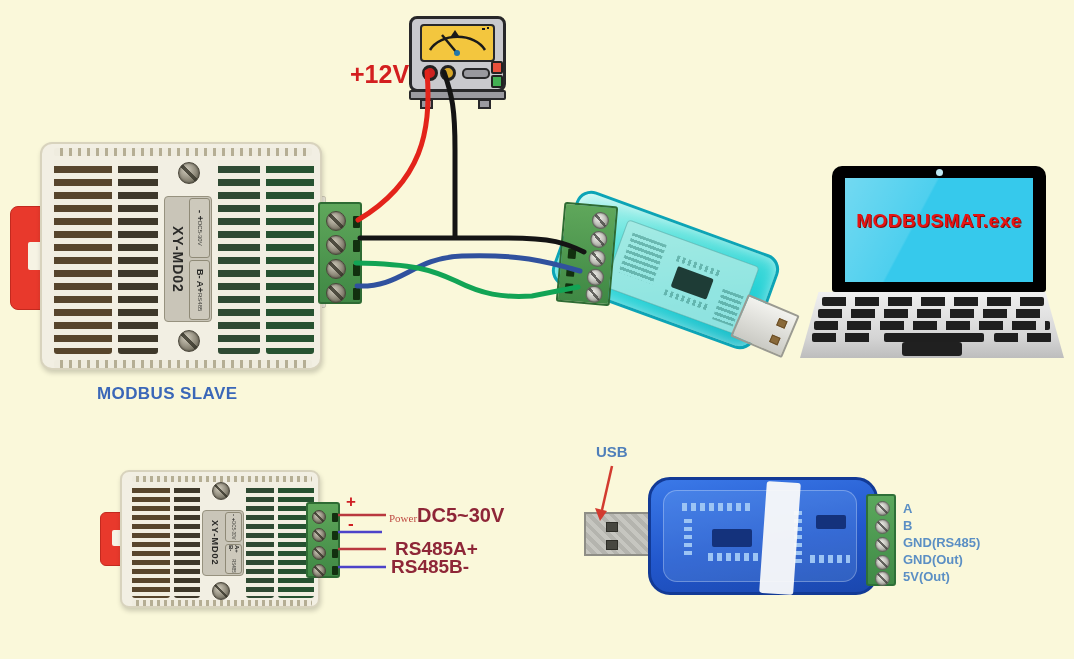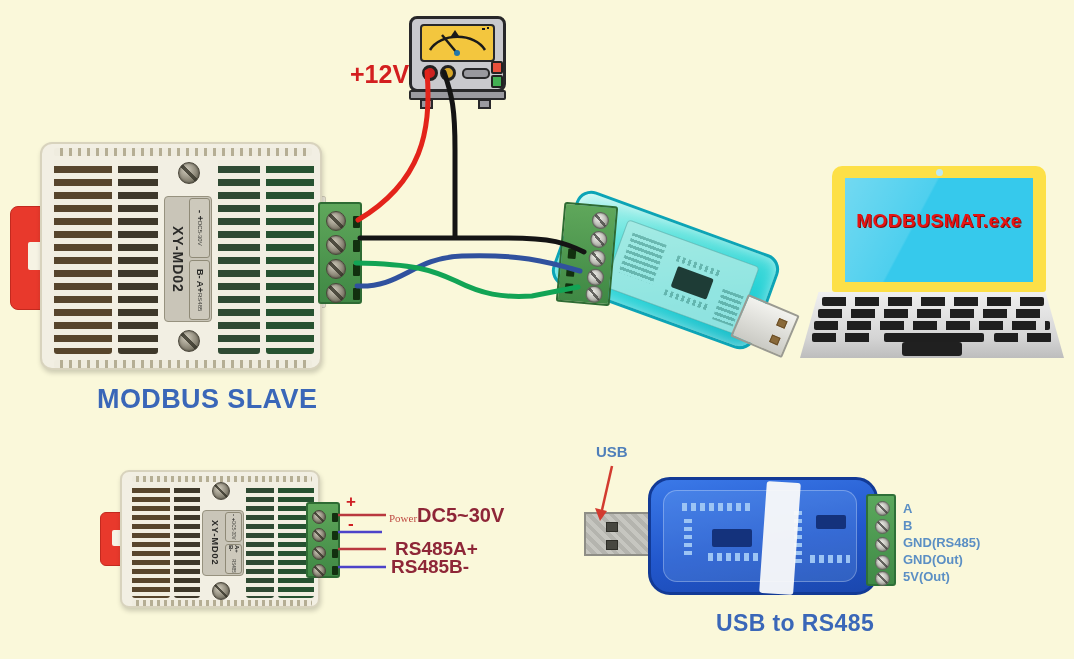--- a/index.html
+++ b/index.html
@@ -1,21 +1,21 @@
 <!DOCTYPE html>
 <html><head>
 <meta charset="utf-8">
 <style>
   html,body{margin:0;padding:0;}
   #canvas{position:relative;width:1074px;height:659px;background:#FAF8DA;overflow:hidden;
           font-family:"Liberation Sans",sans-serif;}
   .abs{position:absolute;box-sizing:border-box;}
 
   
-  .caption{font-weight:800;font-size:27px;color:#3A67B8;letter-spacing:.4px;}
+  .caption{font-weight:800;font-size:17px;color:#3A67B8;letter-spacing:.4px;}
   .caption.big{font-size:23px;}
 
   
   .psu-body{background:#C9C9CD;border:3px solid #28282A;border-radius:8px;}
   .psu-meter{background:#F3C63E;border:2px solid #28282A;border-radius:4px;}
   .psu-term{border-radius:50%;border:3px solid #222;}
   .psu-slot{background:#98989E;border:2px solid #28282A;border-radius:5px;}
   .psu-btn{border:2px solid #222;border-radius:2px;}
   .psu-strip{background:#9A9AA0;border:2px solid #28282A;border-radius:2px;}
   .psu-foot{background:#9A9AA0;border:2px solid #28282A;}
@@ -52,21 +52,21 @@
   .cyan-case{background:linear-gradient(155deg,#C2F6F0 0%,#63E4DE 30%,#27D2D6 65%,#10B8C6 100%);
              border:3px solid #0CA4B6;border-radius:16px;box-shadow:inset 0 0 14px rgba(255,255,255,.55);}
   .cyan-pcb{background:rgba(175,235,228,.78);border:1px solid rgba(20,120,120,.35);border-radius:4px;}
   .pcb-ic{background:#1E3C36;border-radius:2px;}
   .pcb-pads-h{background:repeating-linear-gradient(90deg,rgba(30,110,100,.4) 0 3px,transparent 3px 6px);}
   .pcb-pads-v{background:repeating-linear-gradient(180deg,rgba(30,110,100,.4) 0 3px,transparent 3px 6px);}
   .usb-plug{background:linear-gradient(180deg,#F2F2EE,#CACAC4);border:2px solid #9A9A92;border-radius:2px;}
   .usb-contact{background:#8A6A3A;border:1px solid #6A4E26;}
 
   
-  .lap-bezel{background:#fde047;border-radius:10px 10px 3px 3px;}
+  .lap-bezel{background:#000000;border-radius:10px 10px 3px 3px;}
   .lap-cam{background:#BFE8F2;border-radius:50%;}
   .lap-screen{background:#36C9EC;}
   .lap-sheen{background:linear-gradient(118deg,rgba(255,255,255,.30) 0%,rgba(255,255,255,.12) 38%,rgba(0,0,0,0) 39%);}
   .lap-app{font-size:19px;font-weight:800;color:#E61414;text-shadow:1px 1px 0 #7D1010;text-align:center;letter-spacing:.5px;}
   .lap-base{background:linear-gradient(180deg,#F0F0F0 0%,#D4D4D4 70%,#BDBDBD 100%);
             clip-path:polygon(7% 0,93% 0,100% 100%,0 100%);}
   .krow{height:9px;background:repeating-linear-gradient(90deg,#1F1F1F 0 24px,transparent 24px 33px);border-radius:2px;}
   .kbar{height:9px;background:#1F1F1F;border-radius:2px;}
   .trackpad{background:#202020;border-radius:3px;}
 
@@ -282,15 +282,14 @@
       <div class="abs krow" style="left:18px;top:17px;width:228px;"></div>
       <div class="abs krow" style="left:14px;top:29px;width:236px;"></div>
       <div class="abs krow" style="left:12px;top:41px;width:62px;"></div>
       <div class="abs kbar" style="left:84px;top:41px;width:100px;"></div>
       <div class="abs krow" style="left:194px;top:41px;width:58px;"></div>
       <div class="abs trackpad" style="left:102px;top:50px;width:60px;height:14px;"></div>
     </div>
   </div>
 
   <div class="abs caption" style="left:97px;top:384px;">MODBUS SLAVE</div>
-  <div class="abs caption big" style="left:716px;top:610px;">USB to RS485</div>
 
 </div>
 
 </body></html>

